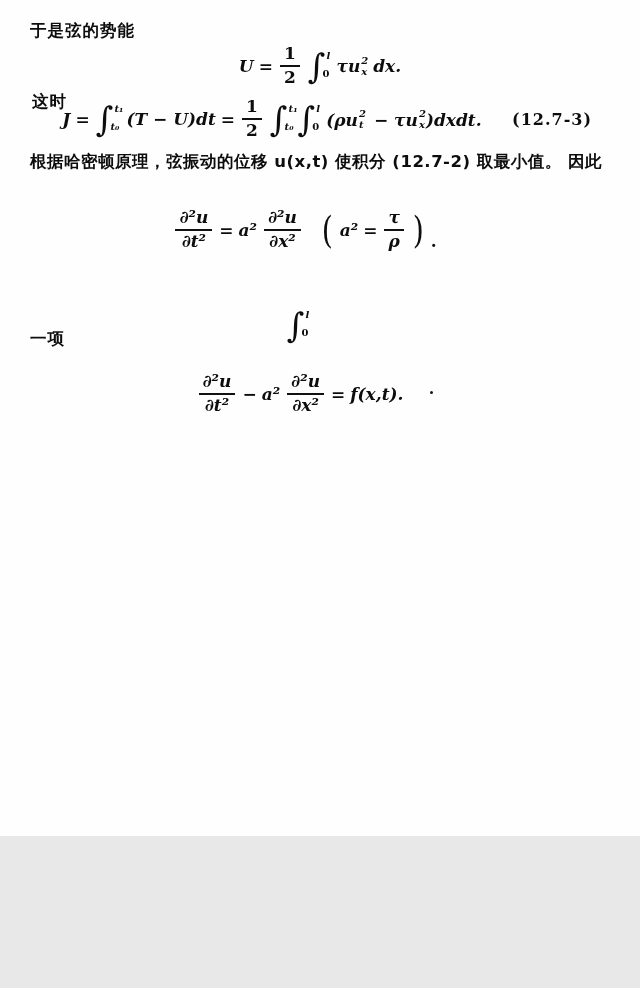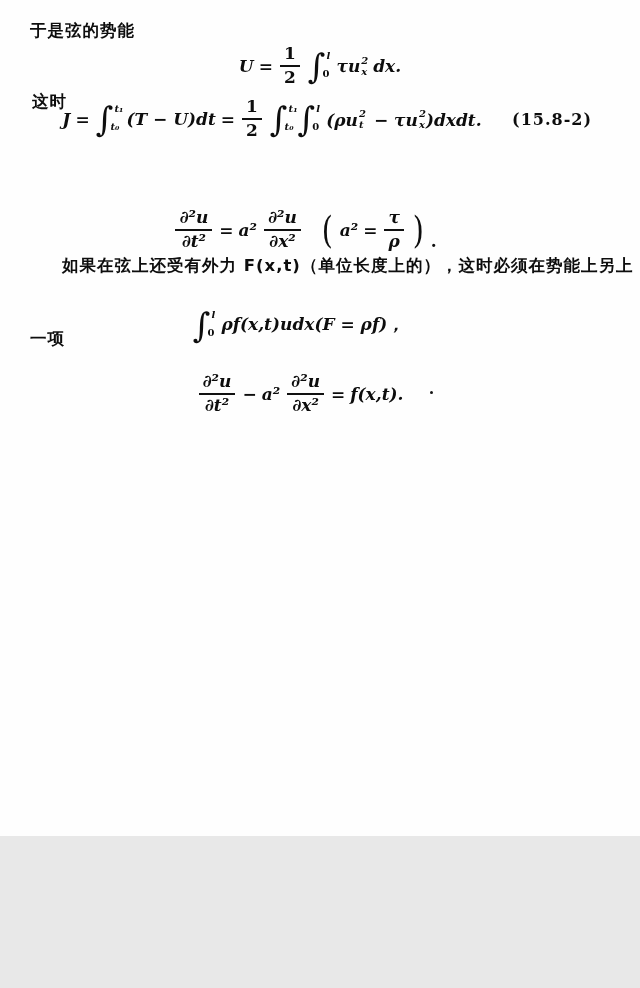--- a/index.html
+++ b/index.html
@@ -122,23 +122,24 @@
           <span>t</span>
         </span>
         <span style="margin-left:8px;">− τu</span>
         <span class="ss">
           <span>2</span>
           <span>x</span>
         </span>
         <span>)dxdt.</span>
       </span>
     </div>
-    <span class="eqlabel">(15.8-2)</span>
-  </div>
-
+    <span class="eqlabel">(12.7-3)</span>
+  </div>
+
+  <div class="cjk" style="left:30px; top:151px; letter-spacing:0.5px;">根据哈密顿原理，弦振动的位移 u(x,t) 使积分 (12.7-2) 取最小值。 因此</div>
 
   <div class="eqrow" style="top:205px; height:50px;">
     <div class="eqgroup math" style="margin-right:30px;">
       <span class="frac">
         <span class="num">∂²u</span>
         <span class="den">∂t²</span>
       </span>
       <span class="rm">=</span>
       <span>a²</span>
       <span class="frac">
@@ -150,33 +151,31 @@
       <span class="rm">=</span>
       <span class="frac">
         <span class="num">τ</span>
         <span class="den">ρ</span>
       </span>
       <span class="bigp">)</span>
       <span class="rm" style="align-self:flex-end;">.</span>
     </div>
   </div>
 
-  <div class="cjk" style="left:62px; top:255px; letter-spacing:1px;">如果在弦上还受有外力 F(x,t)（单位长度上的），这时必须在势能上另上</div>
   <div class="cjk" style="left:30px; top:286px;margin-top:42px;">一项</div>
 
   <div class="eqrow" style="top:301px; height:48px;">
     <div class="eqgroup math" style="margin-right:44px;">
       <span class="int">
         <span class="sign">∫</span>
         <span class="lims">
           <span class="up">l</span>
           <span class="lo rm">0</span>
         </span>
       </span>
-      <span>ρf(x,t)udx(F = ρf)，</span>
     </div>
   </div>
 
 
   <div class="eqrow" style="top:369px; height:50px;">
     <div class="eqgroup math" style="margin-right:40px;">
       <span class="frac">
         <span class="num">∂²u</span>
         <span class="den">∂t²</span>
       </span>

